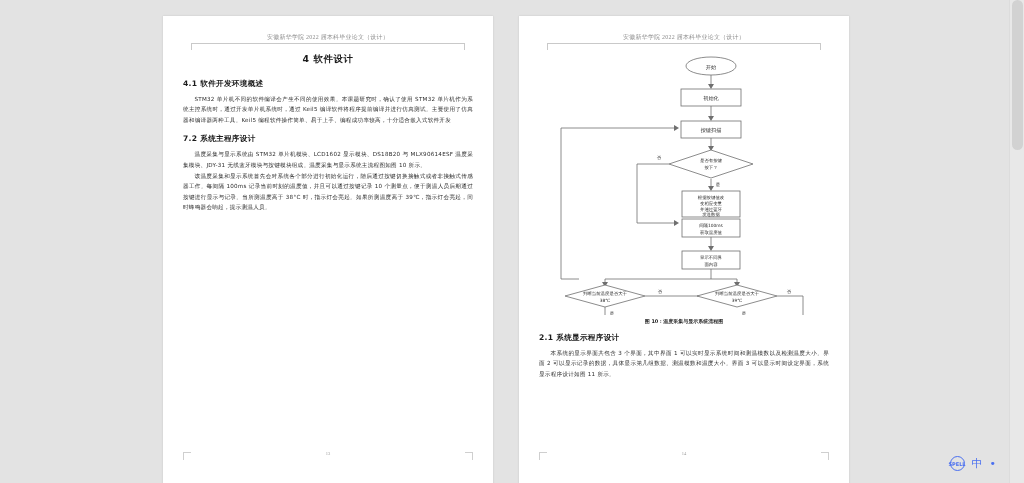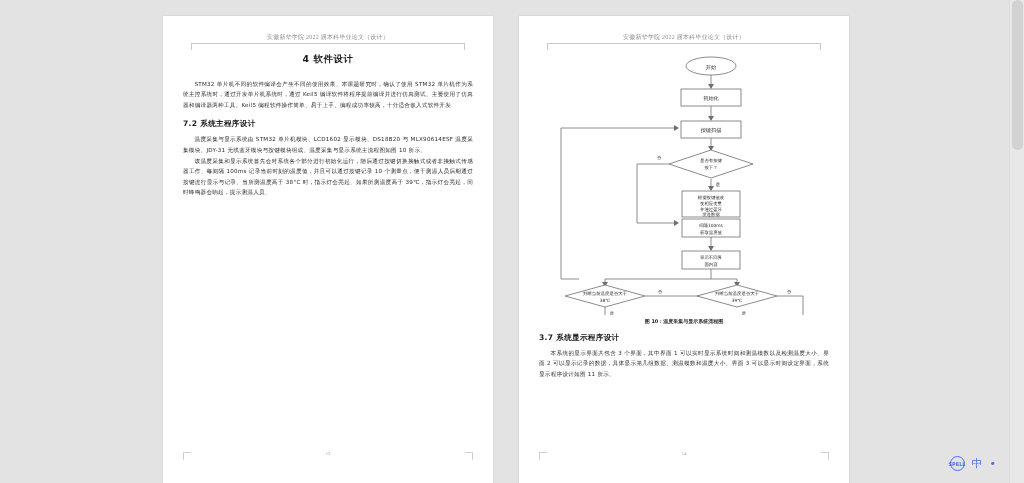--- a/index.html
+++ b/index.html
@@ -181,20 +181,21 @@
 <div id="viewer">
 
   <div class="page" id="page-left">
     <div class="page-inner">
       <div class="run-head">安徽新华学院 2022 届本科毕业论文（设计）</div>
       <div class="head-rule"></div>
 
       <div class="content">
         <h1 class="chapter">4  软件设计</h1>
 
+        <h2 class="section">4.1  软件开发环境概述</h2>
         <p class="para">STM32 单片机不同的软件编译会产生不同的使用效果。本课题研究时，确认了使用 STM32 单片机作为系统主控系统时，通过开发单片机系统时，通过 Keil5 编译软件将程序提前编译并进行仿真测试。主要使用了仿真器和编译器两种工具。Keil5 编程软件操作简单、易于上手、编程成功率较高，十分适合嵌入式软件开发</p>
 
         <h2 class="section">7.2 系统主程序设计</h2>
         <p class="para">温度采集与显示系统由 STM32 单片机模块、LCD1602 显示模块、DS18B20 与 MLX90614ESF 温度采集模块、JDY-31 无线蓝牙模块与按键模块组成。温度采集与显示系统主流程图如图 10 所示。</p>
         <p class="para">该温度采集和显示系统首先会对系统各个部分进行初始化运行，随后通过按键切换接触式或者非接触式传感器工作。每间隔 100ms 记录当前时刻的温度值，并且可以通过按键记录 10 个测量点，便于测温人员后期通过按键进行显示与记录。当所测温度高于 38°C 时，指示灯会亮起。如果所测温度高于 39℃，指示灯会亮起，同时蜂鸣器会响起，提示测温人员。</p>
       </div>
 
       <div class="foot-marks">
         <span class="bl"></span>
           <span class="br"></span>
@@ -307,21 +308,21 @@
               <path d="M167 309 L170 314 L173 309 Z" fill="#6f6f6f" stroke="none"></path>
             </g>
 
             <ellipse class="nd" cx="170" cy="322" rx="25" ry="9"></ellipse>
             <text class="t" x="170" y="324.6">结束</text>
           </svg>
         </div>
 
         <div class="fig-cap">图 10：温度采集与显示系统流程图</div>
 
-        <h2 class="section">3.7 系统显示程序设计</h2>
+        <h2 class="section">2.1 系统显示程序设计</h2>
         <p class="para">本系统的显示界面共包含 3 个界面，其中界面 1 可以实时显示系统时间和测温模数以及检测温度大小。界面 2 可以显示记录的数据，具体显示第几组数据、测温模数和温度大小。界面 3 可以显示时间设定界面，系统显示程序设计如图 11 所示。</p>
       </div>
 
       <div class="foot-marks">
         <span class="bl"></span>
           <span class="br"></span>
       </div>
       <div class="page-no">14</div>
     </div>
   </div>

